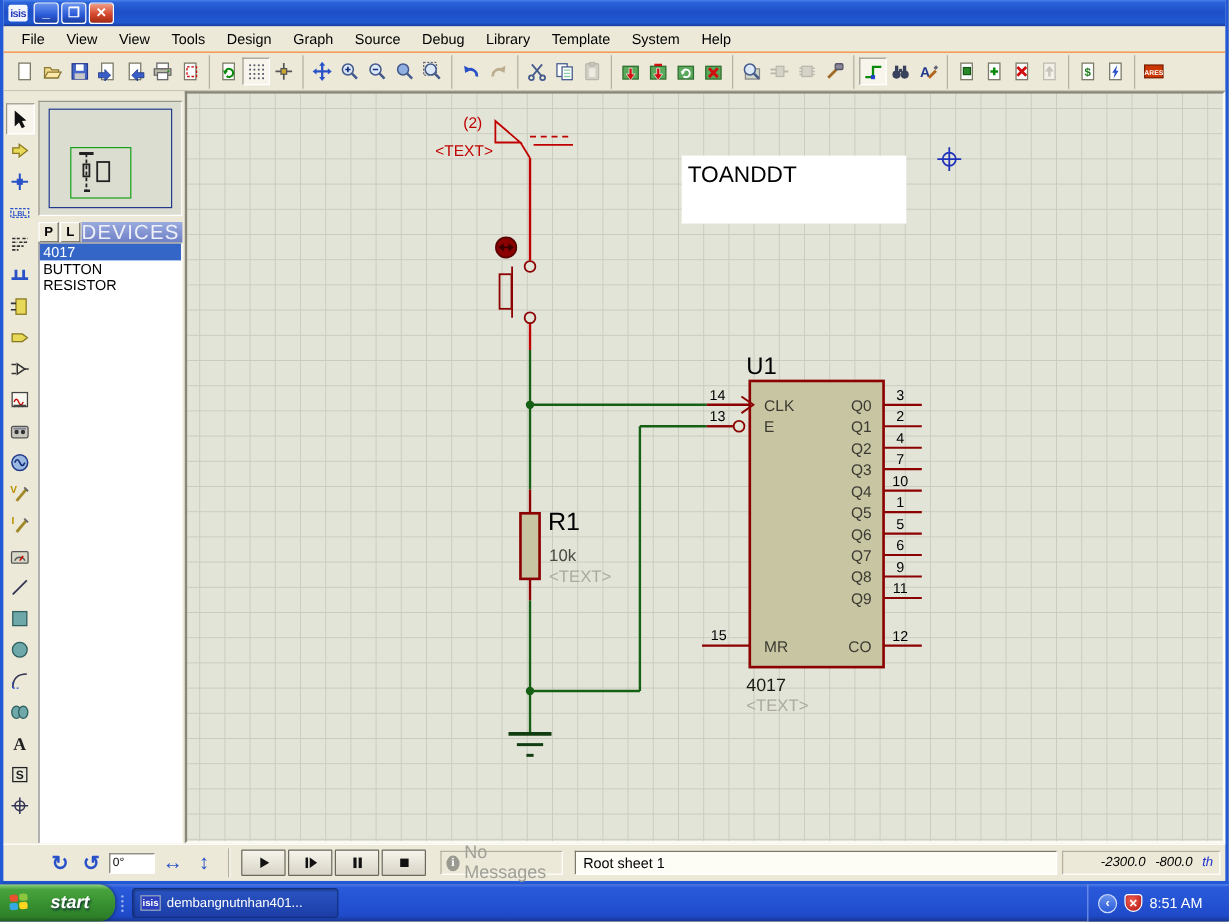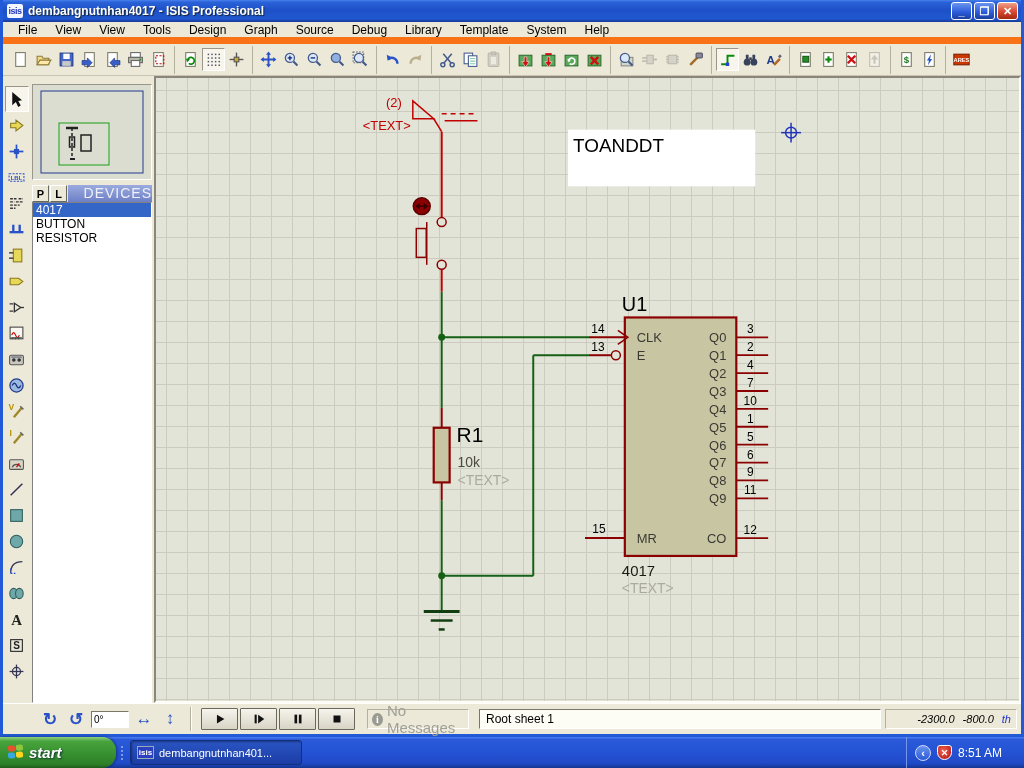--- a/index.html
+++ b/index.html
@@ -11,21 +11,21 @@
 
   
   .titlebar { height:22px; background:linear-gradient(180deg,#4a80ee 0%,#2a62d8 10%,#1e50c8 45%,#2058d0 85%,#16399a 100%); display:flex; align-items:center; padding:0 3px 0 4px; flex:0 0 auto; }
   .app-icon { width:16px; height:14px; background:#f4f6ff; border-radius:2px; color:#2338b8; font-weight:bold; font-size:9px; line-height:14px; text-align:center; letter-spacing:-0.5px; margin-right:5px; }
   .title-text { color:#fff; font-weight:bold; font-size:12px; text-shadow:1px 1px 1px #123; flex:1; white-space:nowrap; }
   .winbtns { display:flex; gap:2px; }
   .winbtn { width:21px; height:18px; border-radius:3px; border:1px solid #fff; color:#fff; font-size:11px; font-weight:bold; line-height:16px; text-align:center; background:linear-gradient(180deg,#6a94ee,#2a5ad8 60%,#1c3f9e); }
   .winbtn.close { background:linear-gradient(180deg,#f0a088,#d6492f 55%,#a32a12); }
 
   
-  .menubar { height:22px; background:#ece9d8; border-bottom:7px solid #f97316; display:flex; align-items:center; padding-left:6px; gap:0; flex:0 0 auto; }
+  .menubar { height:22px; background:#ece9d8; border-bottom:1px solid #f97316; display:flex; align-items:center; padding-left:6px; gap:0; flex:0 0 auto; }
   .menu-item { font-size:12px; color:#000; padding:3px 9px; }
 
   
   .toolbar { height:32px; background:#ece9d8; border-bottom:1px solid #c8c4b2; display:flex; align-items:center; padding:2px 2px; flex:0 0 auto; }
   .tgroup { display:flex; align-items:center; padding:0 4px; border-right:1px solid #b4b09e; height:28px; }
   .tgroup:last-child { border-right:none; }
   .tbtn { width:23px; height:23px; display:flex; align-items:center; justify-content:center; border:1px solid transparent; }
   .tbtn svg { width:17px; height:17px; }
   .tbtn.pressed { background:#f8f6ec; border:1px solid #9a968a; border-right-color:#fff; border-bottom-color:#fff; }
   .tbtn.disabled { opacity:.4; filter:grayscale(85%); }
@@ -34,21 +34,21 @@
   .main { flex:1; display:flex; min-height:0; }
   .side-tools { width:27px; background:#ece9d8; padding-top:10px; display:flex; flex-direction:column; align-items:center; flex:0 0 auto; }
   .stool { width:24px; height:26px; display:flex; align-items:center; justify-content:center; border:1px solid transparent; }
   .stool svg { width:17px; height:17px; }
   .stool.active { background:#f8f6ec; border:1px solid #9a968a; border-right-color:#fff; border-bottom-color:#fff; }
 
   .left-panel { width:124px; background:#ece9d8; display:flex; flex-direction:column; flex:0 0 auto; padding:8px 2px 0 2px; }
   .overview { height:96px; background:#dcddd1; border:1px solid #9a968a; border-right-color:#fff; border-bottom-color:#fff; margin-bottom:5px; }
   .selector-head { height:17px; display:flex; align-items:stretch; }
   .pl-btn { width:17px; font-size:11px; font-weight:bold; text-align:center; line-height:16px; background:#ece9d8; border:1px solid #fff; border-right-color:#6a675c; border-bottom-color:#6a675c; margin-right:1px; }
-  .dev-head { flex:1; background:linear-gradient(180deg,#9baade,#6d80c6); color:#eef0f8; font-size:14px; text-align:right; line-height:17px; letter-spacing:1px; }
+  .dev-head { flex:1; background:linear-gradient(180deg,#9baade,#6d80c6); color:#eef0f8; font-size:17px; text-align:left; line-height:17px; letter-spacing:1px; }
   .device-list { flex:1; background:#fff; border:1px solid #808080; border-bottom-color:#fff; border-right-color:#fff; overflow:hidden; }
   .dev-row { font-size:12px; line-height:14px; padding-left:3px; color:#000; white-space:nowrap; }
   .dev-row.selected { background:#3466c8; color:#fff; }
 
   .schem { flex:1; position:relative; border:2px solid; border-color:#8a877a #fdfdf6 #fdfdf6 #8a877a; background-color:#e3e4d8; background-image:linear-gradient(to right,#cbccbf 1px,transparent 1px),linear-gradient(to bottom,#cbccbf 1px,transparent 1px); background-size:21px 21px; background-position:10px 12px; }
   .schem svg.circuit { position:absolute; left:0; top:0; width:100%; height:100%; }
   .schem text { font-family:"Liberation Sans",sans-serif; }
 
   
   .bottombar { height:31px; background:#ece9d8; border-top:1px solid #fff; display:flex; align-items:center; padding:0 4px 0 36px; gap:4px; flex:0 0 auto; }
@@ -59,21 +59,21 @@
   .simbtn svg { width:14px; height:14px; }
   .msgbox { width:102px; height:20px; border:1px solid #b4b09e; border-bottom-color:#fff; border-right-color:#fff; display:flex; align-items:center; gap:4px; padding:0 4px; margin-left:6px; }
   .info-ic { width:13px; height:13px; border-radius:50%; background:#9a9a92; color:#fff; font-size:10px; font-weight:bold; text-align:center; line-height:13px; font-family:"Liberation Serif",serif; }
   .msgtext { color:#a0a098; font-size:15px; }
   .sheetbox { flex:1; height:20px; background:#fdfdf6; border:1px solid #7a766a; border-bottom-color:#fff; border-right-color:#fff; font-size:12px; padding:2px 6px; margin-left:6px; }
   .coordbox { width:132px; height:20px; border:1px solid #b4b09e; border-bottom-color:#fff; border-right-color:#fff; font-size:11px; display:flex; align-items:center; justify-content:flex-end; gap:8px; padding:0 5px;font-style:italic; }
   .coordbox .units { color:#2233cc;text-align:center; }
 
   
   .taskbar { height:31px; background:linear-gradient(180deg,#4e7ef0 0%,#2a5ada 8%,#2453d4 45%,#1f4ac8 85%,#15368f 100%); display:flex; align-items:stretch; position:relative; }
-  .startbtn { width:116px; background:linear-gradient(180deg,#8ed07f 0%,#48a33c 14%,#379030 55%,#2d7f28 88%,#1e5c1c 100%); border-radius:0 14px 14px 0; display:flex; align-items:center; padding-left:8px; gap:5px; box-shadow:1px 0 3px rgba(0,0,0,.4); }
+  .startbtn { width:96px; background:linear-gradient(180deg,#8ed07f 0%,#48a33c 14%,#379030 55%,#2d7f28 88%,#1e5c1c 100%); border-radius:0 14px 14px 0; display:flex; align-items:center; padding-left:8px; gap:18px; box-shadow:1px 0 3px rgba(0,0,0,.4); }
   .flag { width:16px; height:15px; display:grid; grid-template-columns:7px 7px; grid-template-rows:6px 6px; gap:1px; transform:skewY(-6deg); }
   .flag span { border-radius:1px 3px 1px 3px; }
   .start-label { color:#fff; font-size:15px; font-weight:bold; font-style:italic; text-shadow:1px 1px 2px #133; }
   .qsep { width:12px; display:flex; flex-direction:column; justify-content:center; align-items:center; gap:2px; }
   .qsep i { width:2px; height:2px; background:#9ab4f4; border-radius:50%; }
   .taskitem { width:172px; margin:3px 2px; background:linear-gradient(180deg,#2a55c4,#1c3da6); border:1px solid #12307e; border-radius:3px; display:flex; align-items:center; gap:5px; padding:0 6px; box-shadow:inset 1px 1px 2px rgba(0,0,0,.35); }
   .task-ic { width:17px; height:13px; background:#2b3fbf; border:1px solid #9ab; color:#fff; font-weight:bold; font-size:8px; line-height:11px; text-align:center; }
   .task-label { color:#fff; font-size:11px; white-space:nowrap; overflow:hidden; }
   .tray { position:absolute; right:0; top:0; bottom:0; width:118px; background:linear-gradient(180deg,#4e7ef0 0%,#2a5ada 8%,#2453d4 45%,#1f4ac8 85%,#15368f 100%); border-left:1px solid #7694e8; display:flex; align-items:center; gap:6px; padding:0 8px; }
   .chev { width:16px; height:16px; border-radius:50%; background:linear-gradient(180deg,#6a94ee,#2a5ad8); border:1px solid #cdd9f8; color:#fff; font-weight:bold; font-size:11px; line-height:14px; text-align:center; }
@@ -81,21 +81,20 @@
   .clock { color:#fff; font-size:12px; }
 </style>
 </head>
 <body>
 
 <div class="screen">
   <div class="app">
 
     <div class="titlebar">
       <div class="app-icon">isis</div>
-      <div class="title-text">dembangnutnhan4017 - ISIS Professional</div>
       <div class="winbtns">
         <div class="winbtn">_</div>
         <div class="winbtn">❐</div>
         <div class="winbtn close">✕</div>
       </div>
     </div>
 
     <div class="menubar" id="menubar">
         <span class="menu-item">File</span>
         <span class="menu-item">View</span>

